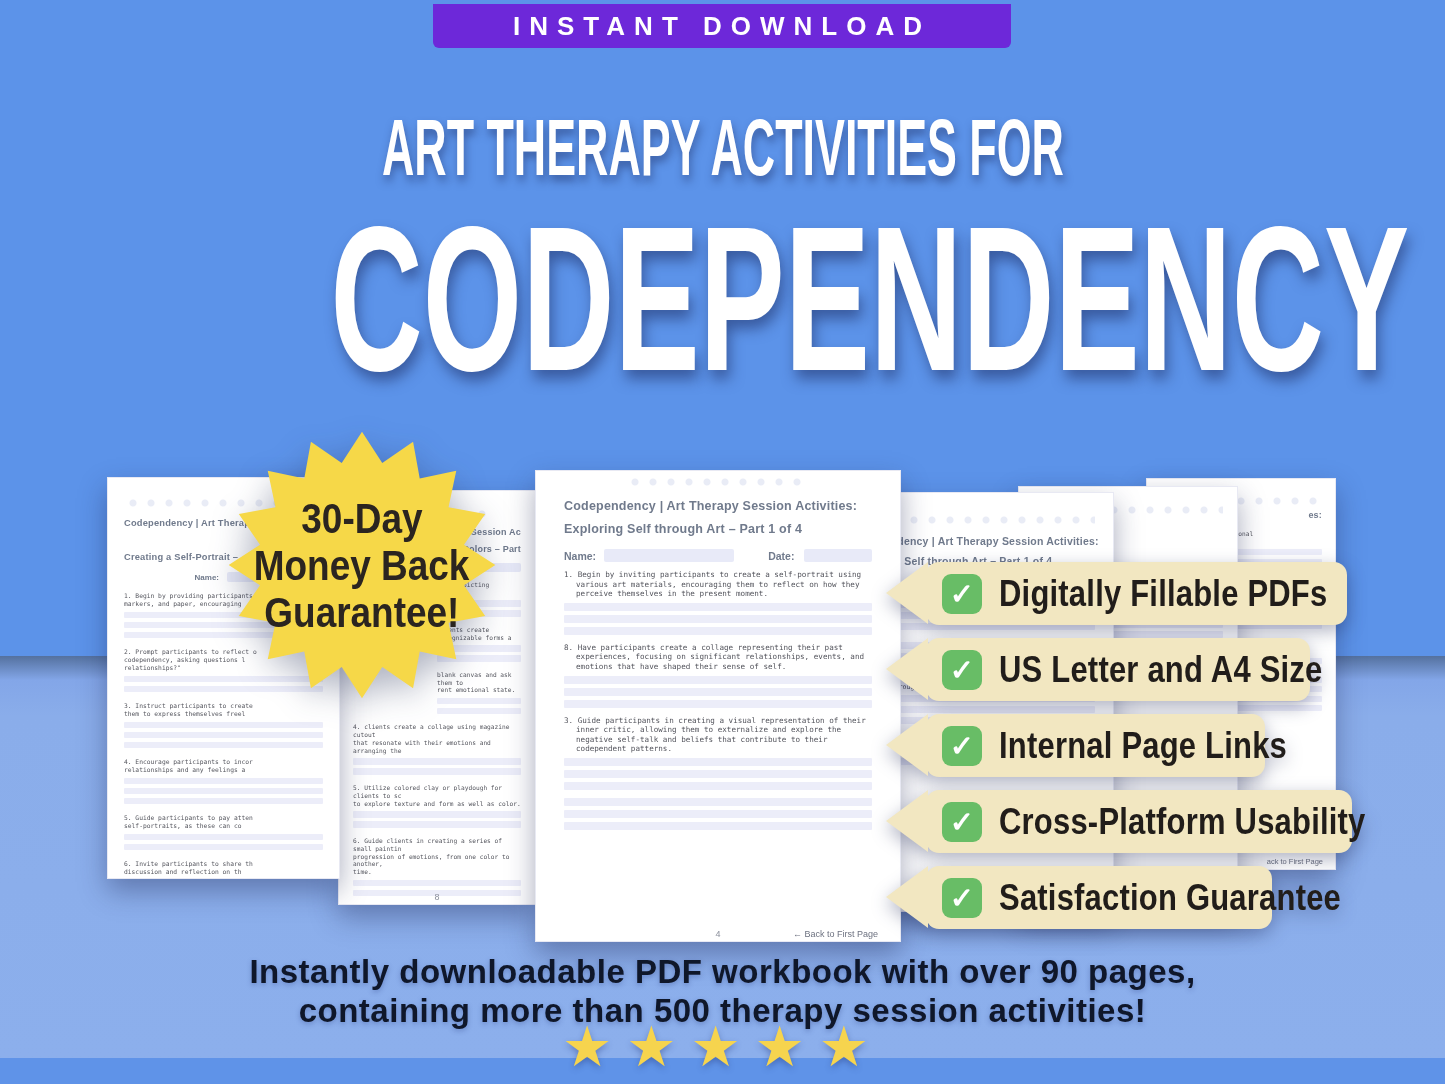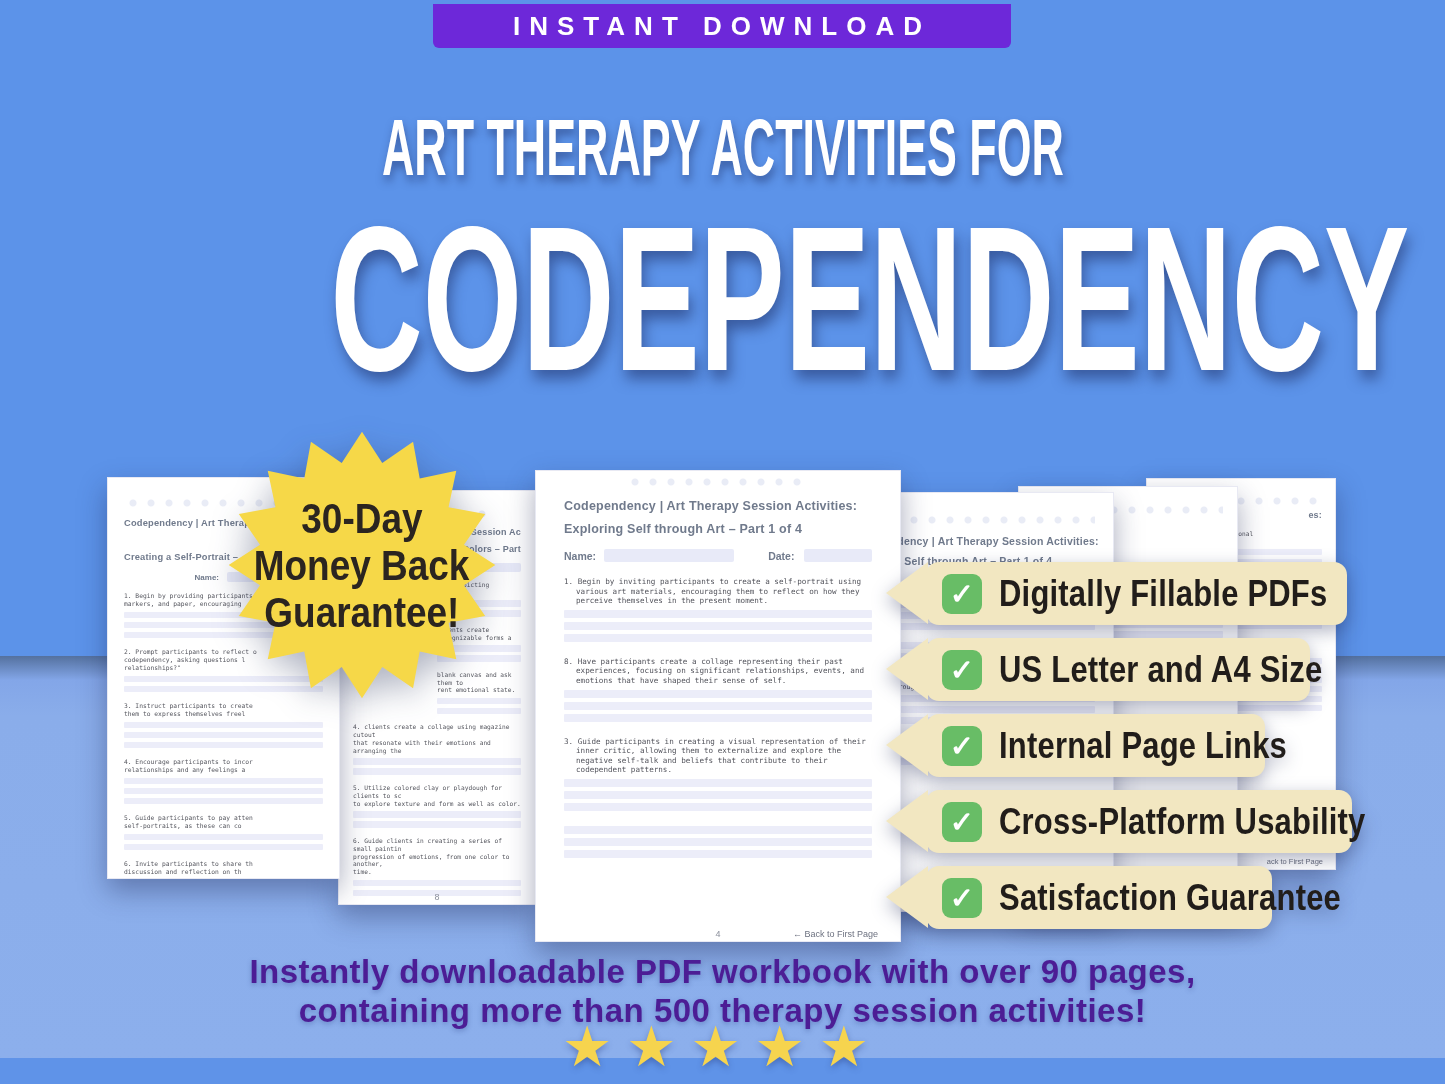--- a/index.html
+++ b/index.html
@@ -44,21 +44,21 @@
   .pg-back{position:absolute;right:22px;top:0;color:#6d7280;font-size:9px;}
 
   
   .p-center{left:535px;top:470px;width:366px;height:472px;z-index:50;padding:20px 28px;}
   .p-center .ws-h1{font-size:12.5px;margin-top:8px;}
   .p-center .ws-h2{font-size:12.5px;margin-top:9px;}
   .p-center .ws-row{margin-top:13px;}
   .p-center .ws-label{font-size:10.5px;}
   .p-center .f-name{width:150px;height:13px;}
   .p-center .f-date{width:78px;height:13px;margin-left:2px;}
-  .p-center .ws-item{margin-top:15px;}
+  .p-center .ws-item{margin-top:8px;}
   .p-center .ws-item-text{font-size:7.6px;line-height:9.6px;padding-left:12px;text-indent:-12px;}
   .p-center .bar{height:8px;margin-top:4px;}
   .p-center .deco{position:absolute;top:2px;left:90px;right:90px;}
 
   
   .p-left{left:107px;top:477px;width:233px;height:402px;z-index:30;padding:16px 16px;}
   .p-left .ws-h1{font-size:9.3px;margin-top:6px;white-space:nowrap;}
   .p-left .ws-h2{font-size:9.3px;margin-top:24px;white-space:nowrap;}
   .p-left .ws-row{margin-top:10px;}
   .p-left .ws-label{font-size:8px;}
@@ -127,21 +127,21 @@
   .fb-label{display:inline-block;font-size:31px;font-weight:700;color:#211d1a;white-space:nowrap;
     transform:scaleY(1.22);transform-origin:center;letter-spacing:0.2px;}
   .fb1{left:886px;top:562px;width:461px;}
   .fb2{left:886px;top:638px;width:424px;}
   .fb3{left:886px;top:714px;width:379px;}
   .fb4{left:886px;top:790px;width:466px;}
   .fb5{left:886px;top:866px;width:386px;}
 
   
   .footer-text{position:absolute;top:952px;left:0;width:100%;text-align:center;z-index:70;}
-  .footer-text div{color:#4c1d95;font-weight:700;font-size:33px;line-height:39px;letter-spacing:.5px;
+  .footer-text div{color:#0f172a;font-weight:700;font-size:33px;line-height:39px;letter-spacing:.5px;
     text-shadow:0 2px 5px rgba(40,60,130,.35);}
   .stars{position:absolute;top:1014px;left:0;width:100%;text-align:center;z-index:70;
     color:#f6d44e;font-size:56px;letter-spacing:14px;
     text-shadow:0 3px 6px rgba(45,65,130,.45);}
 </style>
 </head>
 <body>
 
 <div class="canvas">
 

